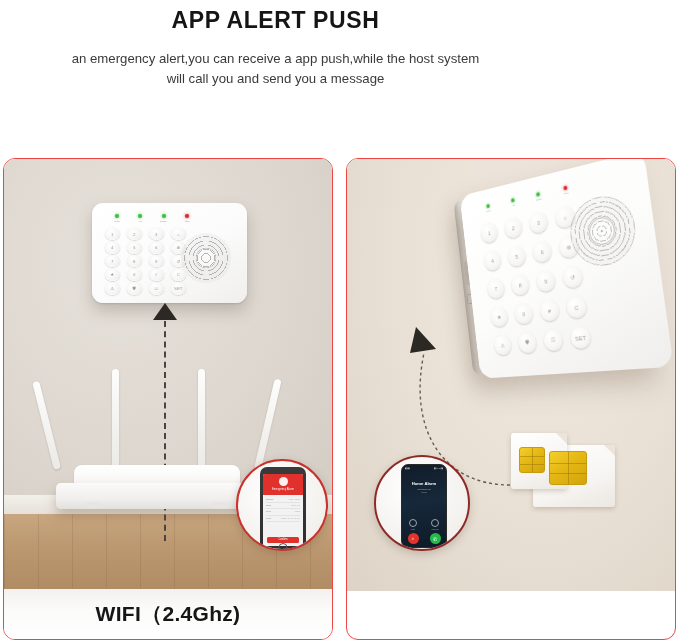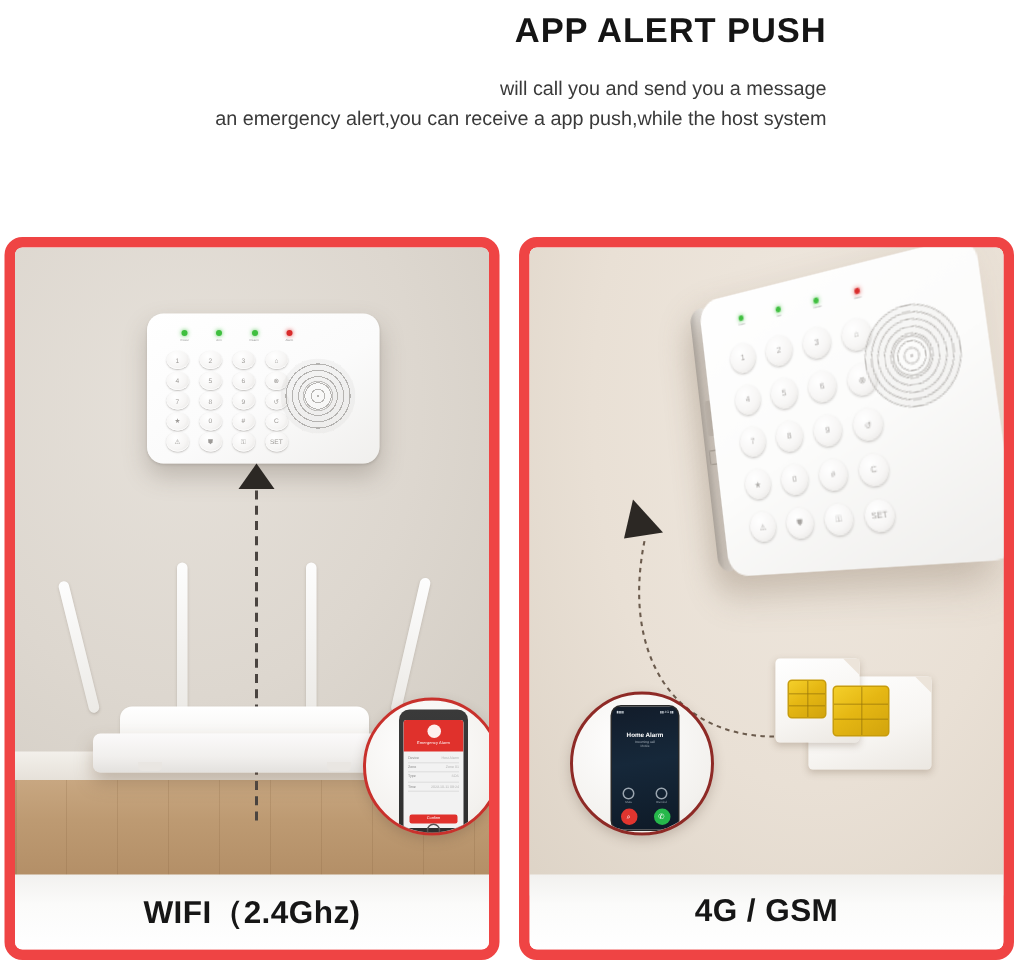--- a/index.html
+++ b/index.html
@@ -5,37 +5,37 @@
   * { box-sizing: border-box; margin: 0; padding: 0; }
   html, body {
     width: 679px; height: 644px;
     background: #ffffff;
     font-family: "Liberation Sans", sans-serif;
     overflow: hidden;
   }
   #page { position: relative; width: 679px; height: 644px; background:#fff; }
 
   
-  .header { position:absolute; left:0; top:0; width:551px; height:150px; text-align:right; }
+  .header { position:absolute; left:0; top:0; width:551px; height:150px; text-align:center; }
   .title {
     font-size: 23px; font-weight: 700; letter-spacing: .6px;
     color:#151515; line-height: 29px; padding-top: 6px;
   }
   .title .l2 { display:block; }
   .subtitle {
     margin-top: 14px; font-size: 13.2px; color:#3a3a3a; line-height: 20px;
     font-weight: 400;
   }
   .subtitle span { display:block; }
 
   
   .panels { position:absolute; left:0; top:158px; width:679px; height:482px; }
   .panel {
     position:absolute; top:0; width:330px; height:482px;
-    border:7px solid #ef4444; border-radius:12px; overflow:hidden;
+    border:1px solid #ef4444; border-radius:12px; overflow:hidden;
   }
   .panel.left  { left:3px; }
   .panel.right { left:346px; }
 
   .scene { position:absolute; left:0; top:0; width:100%; height:432px; overflow:hidden; }
   .scene.left-scene  { background: linear-gradient(160deg,#e3ded7 0%,#dcd6cf 45%,#d6d0c8 100%); }
   .scene.right-scene { background: linear-gradient(165deg,#ece4da 0%,#e7ded3 55%,#e2d8cc 100%); }
 
   .label-strip {
     position:absolute; left:0; bottom:0; width:100%; height:50px;
@@ -220,22 +220,22 @@
 </head>
 <body>
 
 <div id="page">
 
   <div class="header">
     <div class="title">
       <span>APP ALERT PUSH</span>
     </div>
     <div class="subtitle">
+      <span>an emergency alert,you can receive a app push,while the host system</span>
       <span>will call you and send you a message</span>
-      <span>an emergency alert,you can receive a app push,while the host system</span>
     </div>
   </div>
 
   <div class="panels">
 
     <div class="panel left">
       <div class="scene left-scene">
         <div class="wall-l"></div>
         <div class="skirting"></div>
         <div class="floor-l"></div>
@@ -437,19 +437,16 @@
               </div>
             </div>
             <div class="call-btns">
               <div class="cbtn decline">⌕</div>
               <div class="cbtn accept">✆</div>
             </div>
           </div>
         </div>
       </div>
 
-      <div class="label-strip">
-        <div class="txt">4G / GSM</div>
-      </div>
     </div>
 
   </div>
 </div>
 
 </body></html>

